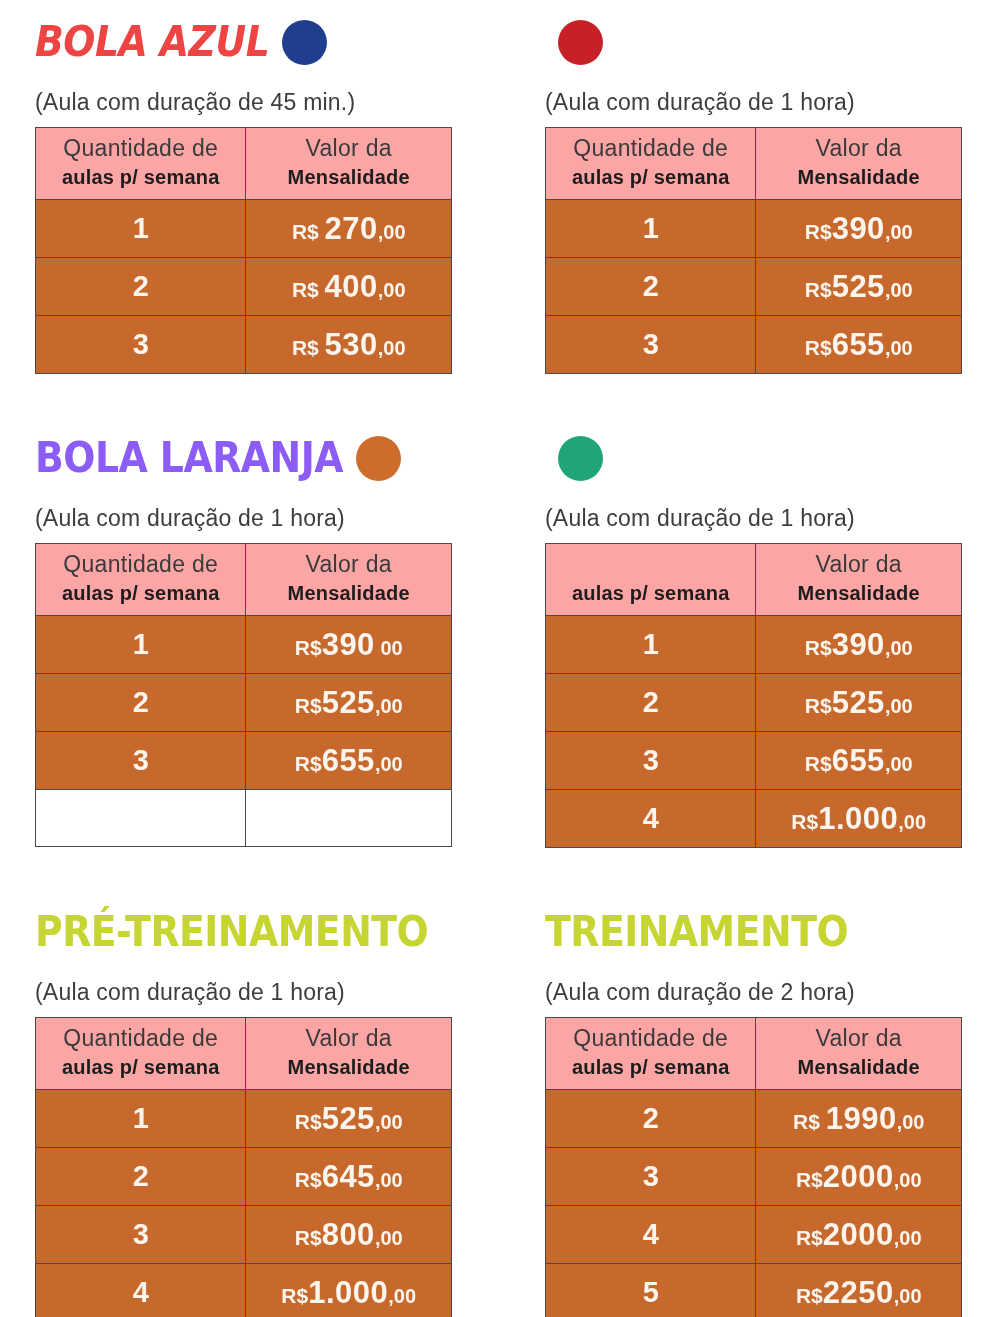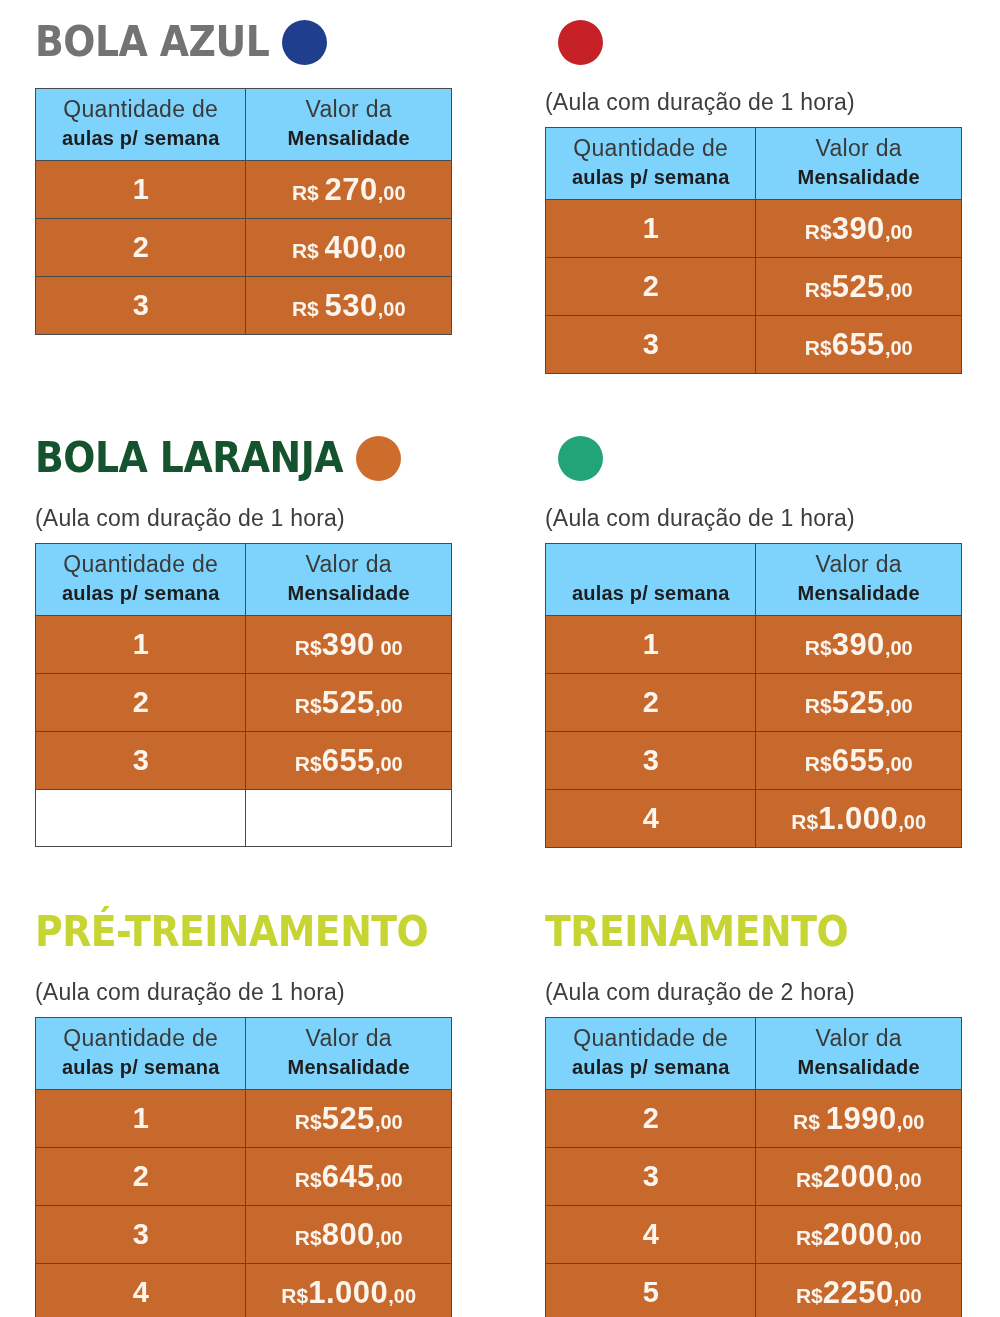--- a/index.html
+++ b/index.html
@@ -61,21 +61,21 @@
     width: 417px;
     border-collapse: collapse;
     table-layout: fixed;
   }
   .price-table th, .price-table td {
     border: 1px solid var(--border, #4a4a4a);
     text-align: center;
   }
   .price-table col.c1 { width: 50.6%; }
   .price-table th {
-    background: #7dd3fc;
+    background: #fca5a5;
     height: 72px;
     font-weight: 400;
     vertical-align: middle;
     padding: 4px 0 6px 0;
   }
   .h-line1 {
     display: block;
     font-size: 23px;
     line-height: 29px;
     min-height: 29px;
@@ -104,23 +104,24 @@
   tr.empty-row td { background: #ffffff; height: 57px; }
 </style>
 </head>
 <body>
 
 <div class="page">
   <div class="grid">
 
     <section class="card">
       <div class="title-row">
-        <h2 class="section-title" style="color: #737373;">BOLA AZUL</h2>
+        <h2 class="section-title" style="color: #ef4444; font-style: italic;">BOLA AZUL</h2>
         <span class="ball" style="background-color: rgb(31, 63, 142);"></span>
       </div>
+      <p class="subtitle">(Aula com duração de 45 min.)</p>
       <table class="price-table">
         <colgroup>
             <col class="c1">
             <col class="c2">
           </colgroup>
         <thead>
           <tr>
             <th>
               <span class="h-line1">Quantidade de</span>
               <span class="h-line2">aulas p/ semana</span>
@@ -182,21 +183,21 @@
           <tr>
             <td class="qty">3</td>
             <td class="val"><span class="cur">R$</span><span>655</span><span class="cents">,00</span></td>
           </tr>
         </tbody>
       </table>
     </section>
 
     <section class="card">
       <div class="title-row">
-        <h2 class="section-title" style="color: #14532d;">BOLA LARANJA</h2>
+        <h2 class="section-title" style="color: #8b5cf6;">BOLA LARANJA</h2>
         <span class="ball" style="background-color: rgb(206, 109, 43);"></span>
       </div>
       <p class="subtitle">(Aula com duração de 1 hora)</p>
       <table class="price-table">
         <colgroup>
             <col class="c1">
             <col class="c2">
           </colgroup>
         <thead>
           <tr>

